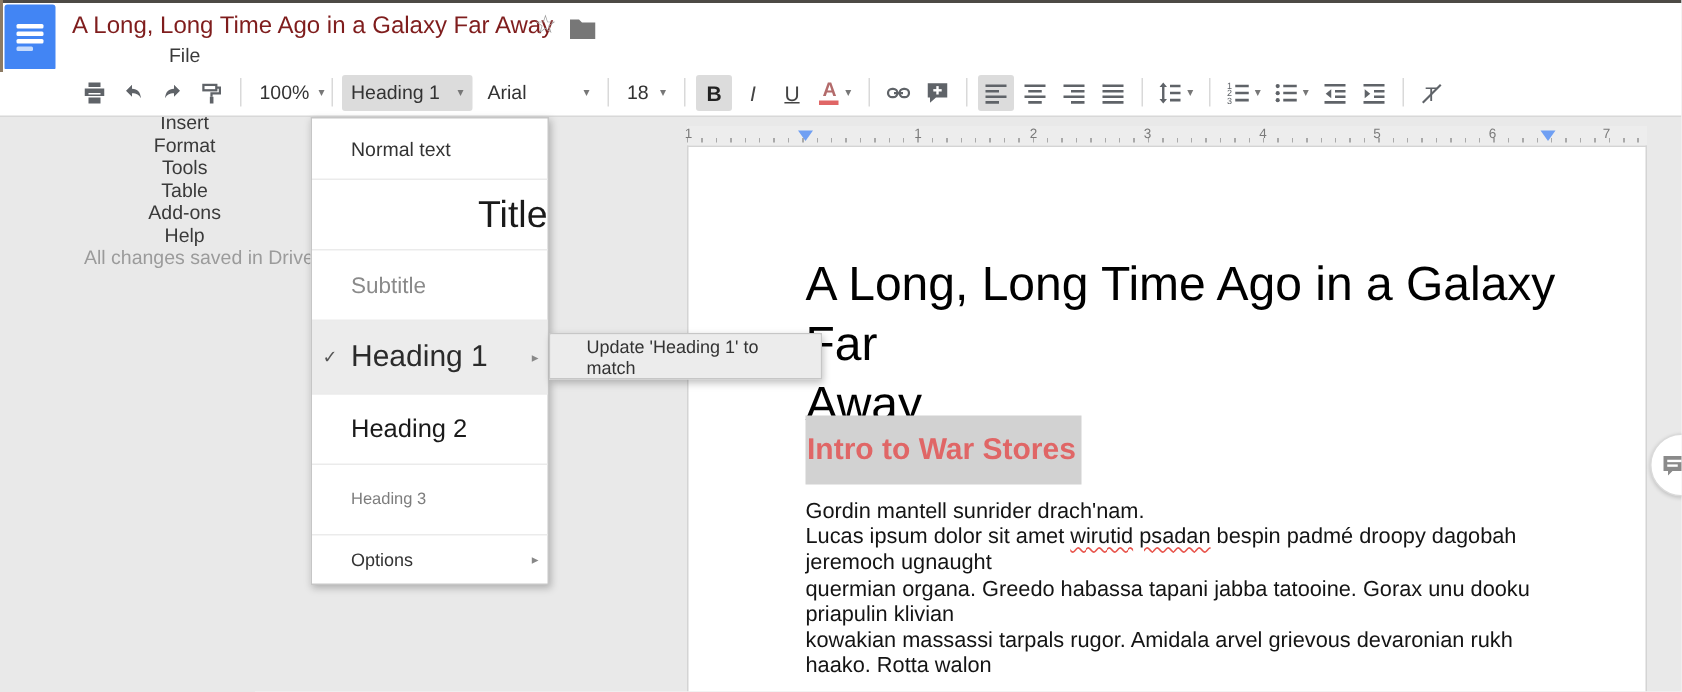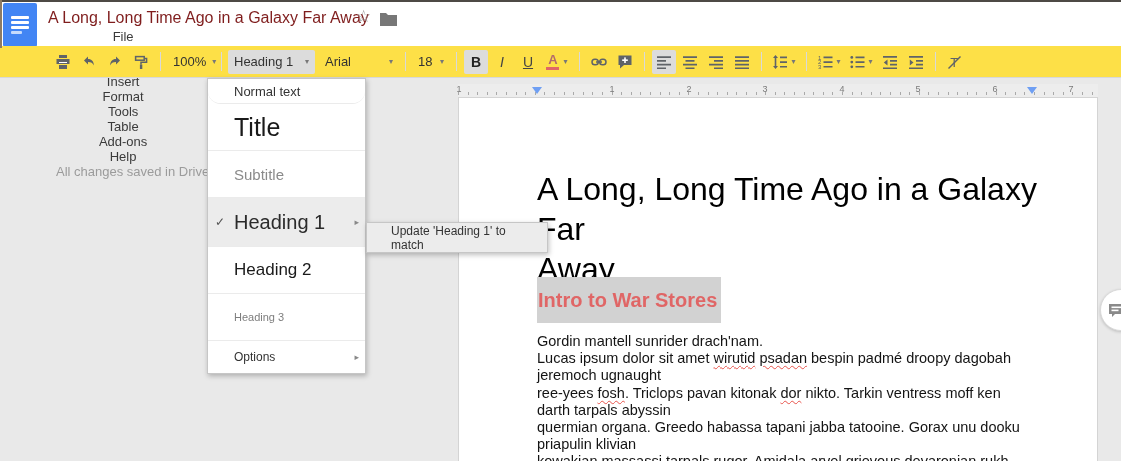--- a/index.html
+++ b/index.html
@@ -22,21 +22,21 @@
   .logo i:nth-child(4) { top: 28px; width: 11px; opacity: .7; }
   .doc-title { position: absolute; left: 48px; top: 7px; font-size: 16px; color: #7f1d1d; white-space: nowrap; }
   .star { position: absolute; left: 356px; top: 6px; font-size: 17px; color: #9e9e9e; line-height: 17px; }
   .folder-btn { position: absolute; left: 380px; top: 10px; }
   .menubar { position: absolute; left: 50px; top: 27px; display: flex; align-items: center; font-size: 13px; color: #3a3a3a; flex-direction: column; }
   .menubar .menu-item { margin-right: 13px; cursor: default; }
   .save-status { margin-left: 6px; color: #9b9b9b; }
 
   
   .toolbar {
-    position: absolute; top: 46px; left: 0; width: 100%; height: 32px; background: #fde047;
+    position: absolute; top: 46px; left: 0; width: 100%; height: 32px; background: #ffffff;
     border-bottom: 1px solid #d8d8d8; display: flex; align-items: center; padding-left: 50px;
   }
   .tb-btn { height: 24px; min-width: 24px; display: flex; align-items: center; justify-content: center; border-radius: 2px; margin: 0 1px; }
   .tb-btn.pressed { background: #dcdcdc; }
   .tb-sep { width: 1px; height: 19px; background: #d9d9d9; margin: 0 6px; flex: none; }
   .tb-drop { height: 24px; display: flex; align-items: center; justify-content: space-between; padding: 0 6px; font-size: 13px; color: #333; border-radius: 2px; flex: none; }
   .tb-drop.pressed { background: #dcdcdc; }
   .tb-drop .arrow { font-size: 8px; color: #777; margin-left: 6px; }
   .fmt { font-size: 14px; color: #444; }
   .fmt-b { font-weight: bold; color: #222; }
@@ -71,22 +71,22 @@
 
   
   .style-menu { position: absolute; left: 207px; top: 78px; width: 159px; background: #fff;
     border: 1px solid #c6c6c6; box-shadow: 1px 2px 5px rgba(0,0,0,.25); z-index: 20; }
   .sm-item { position: relative; display: flex; align-items: center; padding-left: 26px;
     border-bottom: 1px solid #ebebeb; color: #333; cursor: default; }
   .sm-item:last-child { border-bottom: none; }
   .sm-item.selected { background: #ececec; }
   .sm-check { position: absolute; left: 7px; font-size: 12px; color: #555; }
   .sm-arrow { position: absolute; right: 6px; font-size: 9px; color: #888; }
-  .sm-normal  { height: 25px; font-size: 13px; border-radius: 14px; }
-  .sm-title   { height: 47px; font-size: 25px; color: #1a1a1a; }
+  .sm-normal  { height: 41px; font-size: 13px; }
+  .sm-title   { height: 47px; font-size: 25px; color: #1a1a1a; justify-content: flex-end; }
   .sm-subtitle{ height: 47px; font-size: 15px; color: #8a8a8a; }
   .sm-h1      { height: 49px; font-size: 20px; color: #2b2b2b; }
   .sm-h2      { height: 47px; font-size: 17px; color: #1a1a1a; }
   .sm-h3      { height: 47px; font-size: 11px; color: #7d7d7d; }
   .sm-options { height: 32px; font-size: 12px; }
 
   
   .heading-submenu { position: absolute; left: 366px; top: 222px; width: 182px; background: #fff;
     border: 1px solid #c6c6c6; box-shadow: 1px 2px 5px rgba(0,0,0,.25); z-index: 30; font-size: 12px; color: #333; }
   .hs-item { height: 29px; display: flex; align-items: center; justify-content: space-between;
@@ -303,21 +303,20 @@
     <div>Away</div>
   </div>
 
   <div class="doc-heading-wrap">
     <span class="doc-heading">Intro to War Stores</span>
   </div>
 
   <div class="doc-body">
       <div><span>Gordin mantell sunrider drach'nam.</span></div>
       <div><span>Lucas ipsum dolor sit amet </span><span class="misspelled">wirutid</span><span> </span><span class="misspelled">psadan</span><span> bespin padmé droopy dagobah jeremoch ugnaught</span></div>
-      <div><span>ree-yees </span><span class="misspelled">fosh</span><span>. Triclops pavan kitonak </span><span class="misspelled">dor</span><span> nikto. Tarkin ventress moff ken darth tarpals abyssin</span></div>
       <div><span>quermian organa. Greedo habassa tapani jabba tatooine. Gorax unu dooku priapulin klivian</span></div>
       <div><span>kowakian massassi tarpals rugor. Amidala arvel grievous devaronian rukh haako. Rotta walon</span></div>
     </div>
 
   <div class="comment-fab">
     <svg width="18" height="16" viewBox="0 0 18 16">
         <path fill="#8a8a8a" d="M1 1h15v10H7l-3 3v-3H1z"></path>
         <rect x="3.5" y="3.5" width="10" height="1.6" fill="#fff"></rect>
         <rect x="3.5" y="6.6" width="7" height="1.6" fill="#fff"></rect>
       </svg>

